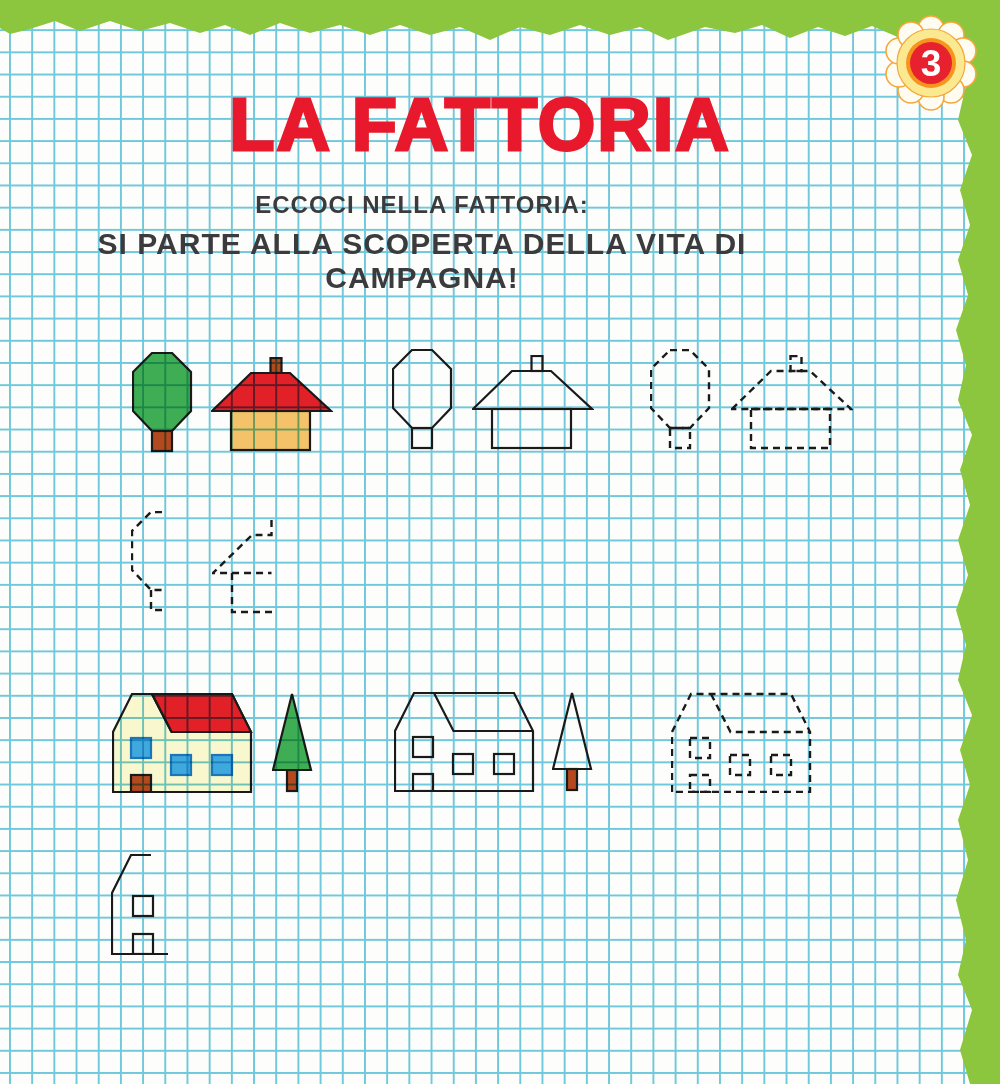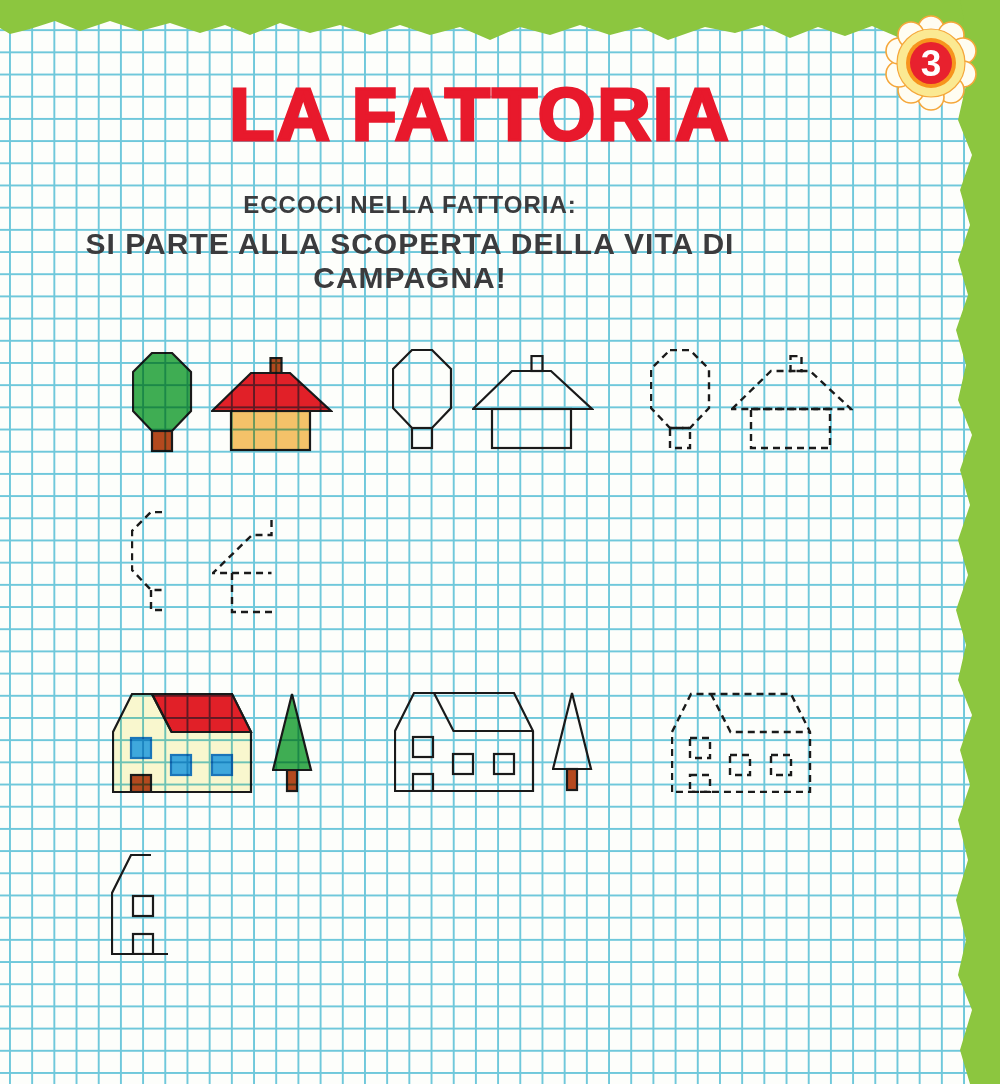--- a/index.html
+++ b/index.html
@@ -24,26 +24,26 @@
   }
   .torn-right {
     position:absolute; right:0; top:0; width:52px; height:1084px;
     background:var(--border-green,#8cc63f);
     clip-path:polygon(12px 0,52px 0,52px 1084px,22px 1084px,12px 1050px,24px 1010px,10px 975px,18px 940px,8px 900px,20px 860px,10px 820px,22px 785px,12px 750px,24px 715px,10px 680px,18px 645px,8px 610px,20px 575px,10px 540px,22px 505px,12px 470px,24px 435px,10px 400px,18px 365px,8px 330px,20px 295px,10px 260px,22px 225px,12px 190px,24px 155px,10px 120px,18px 85px,8px 50px,16px 20px);
   }
 
   .flower-badge { position:absolute; left:882px; top:14px; width:98px; height:98px; }
 
   .title {
-    position:absolute; left:0; top:72px; width:960px; text-align:center;
+    position:absolute; left:0; top:82px; width:960px; text-align:center;
     font-size:74px; font-weight:bold; letter-spacing:2px;
     color:var(--title-red,#e8192c);
     -webkit-text-stroke:3px var(--title-red,#e8192c);
   }
-  .subtitle { position:absolute; left:4px; width:812px; text-align:center;
+  .subtitle { position:absolute; left:16px; width:812px; text-align:center;
     color:var(--text-dark,#3b3b3d); font-weight:bold; letter-spacing:1px; }
   .subtitle.l1 { top:191px; font-size:24px; }
   .subtitle.l2 { top:227px; font-size:30px; }
 
   .fig { position:absolute; }
   .blend { mix-blend-mode:multiply; }
 
   .ln { fill:none; stroke:var(--outline-black,#1a1a1a); stroke-width:2.2px; stroke-linejoin:miter; }
   .dash { stroke-dasharray:7 5; stroke-width:2.4px; }
   .fill-tree   { fill:var(--tree-green,#3fae54); }

